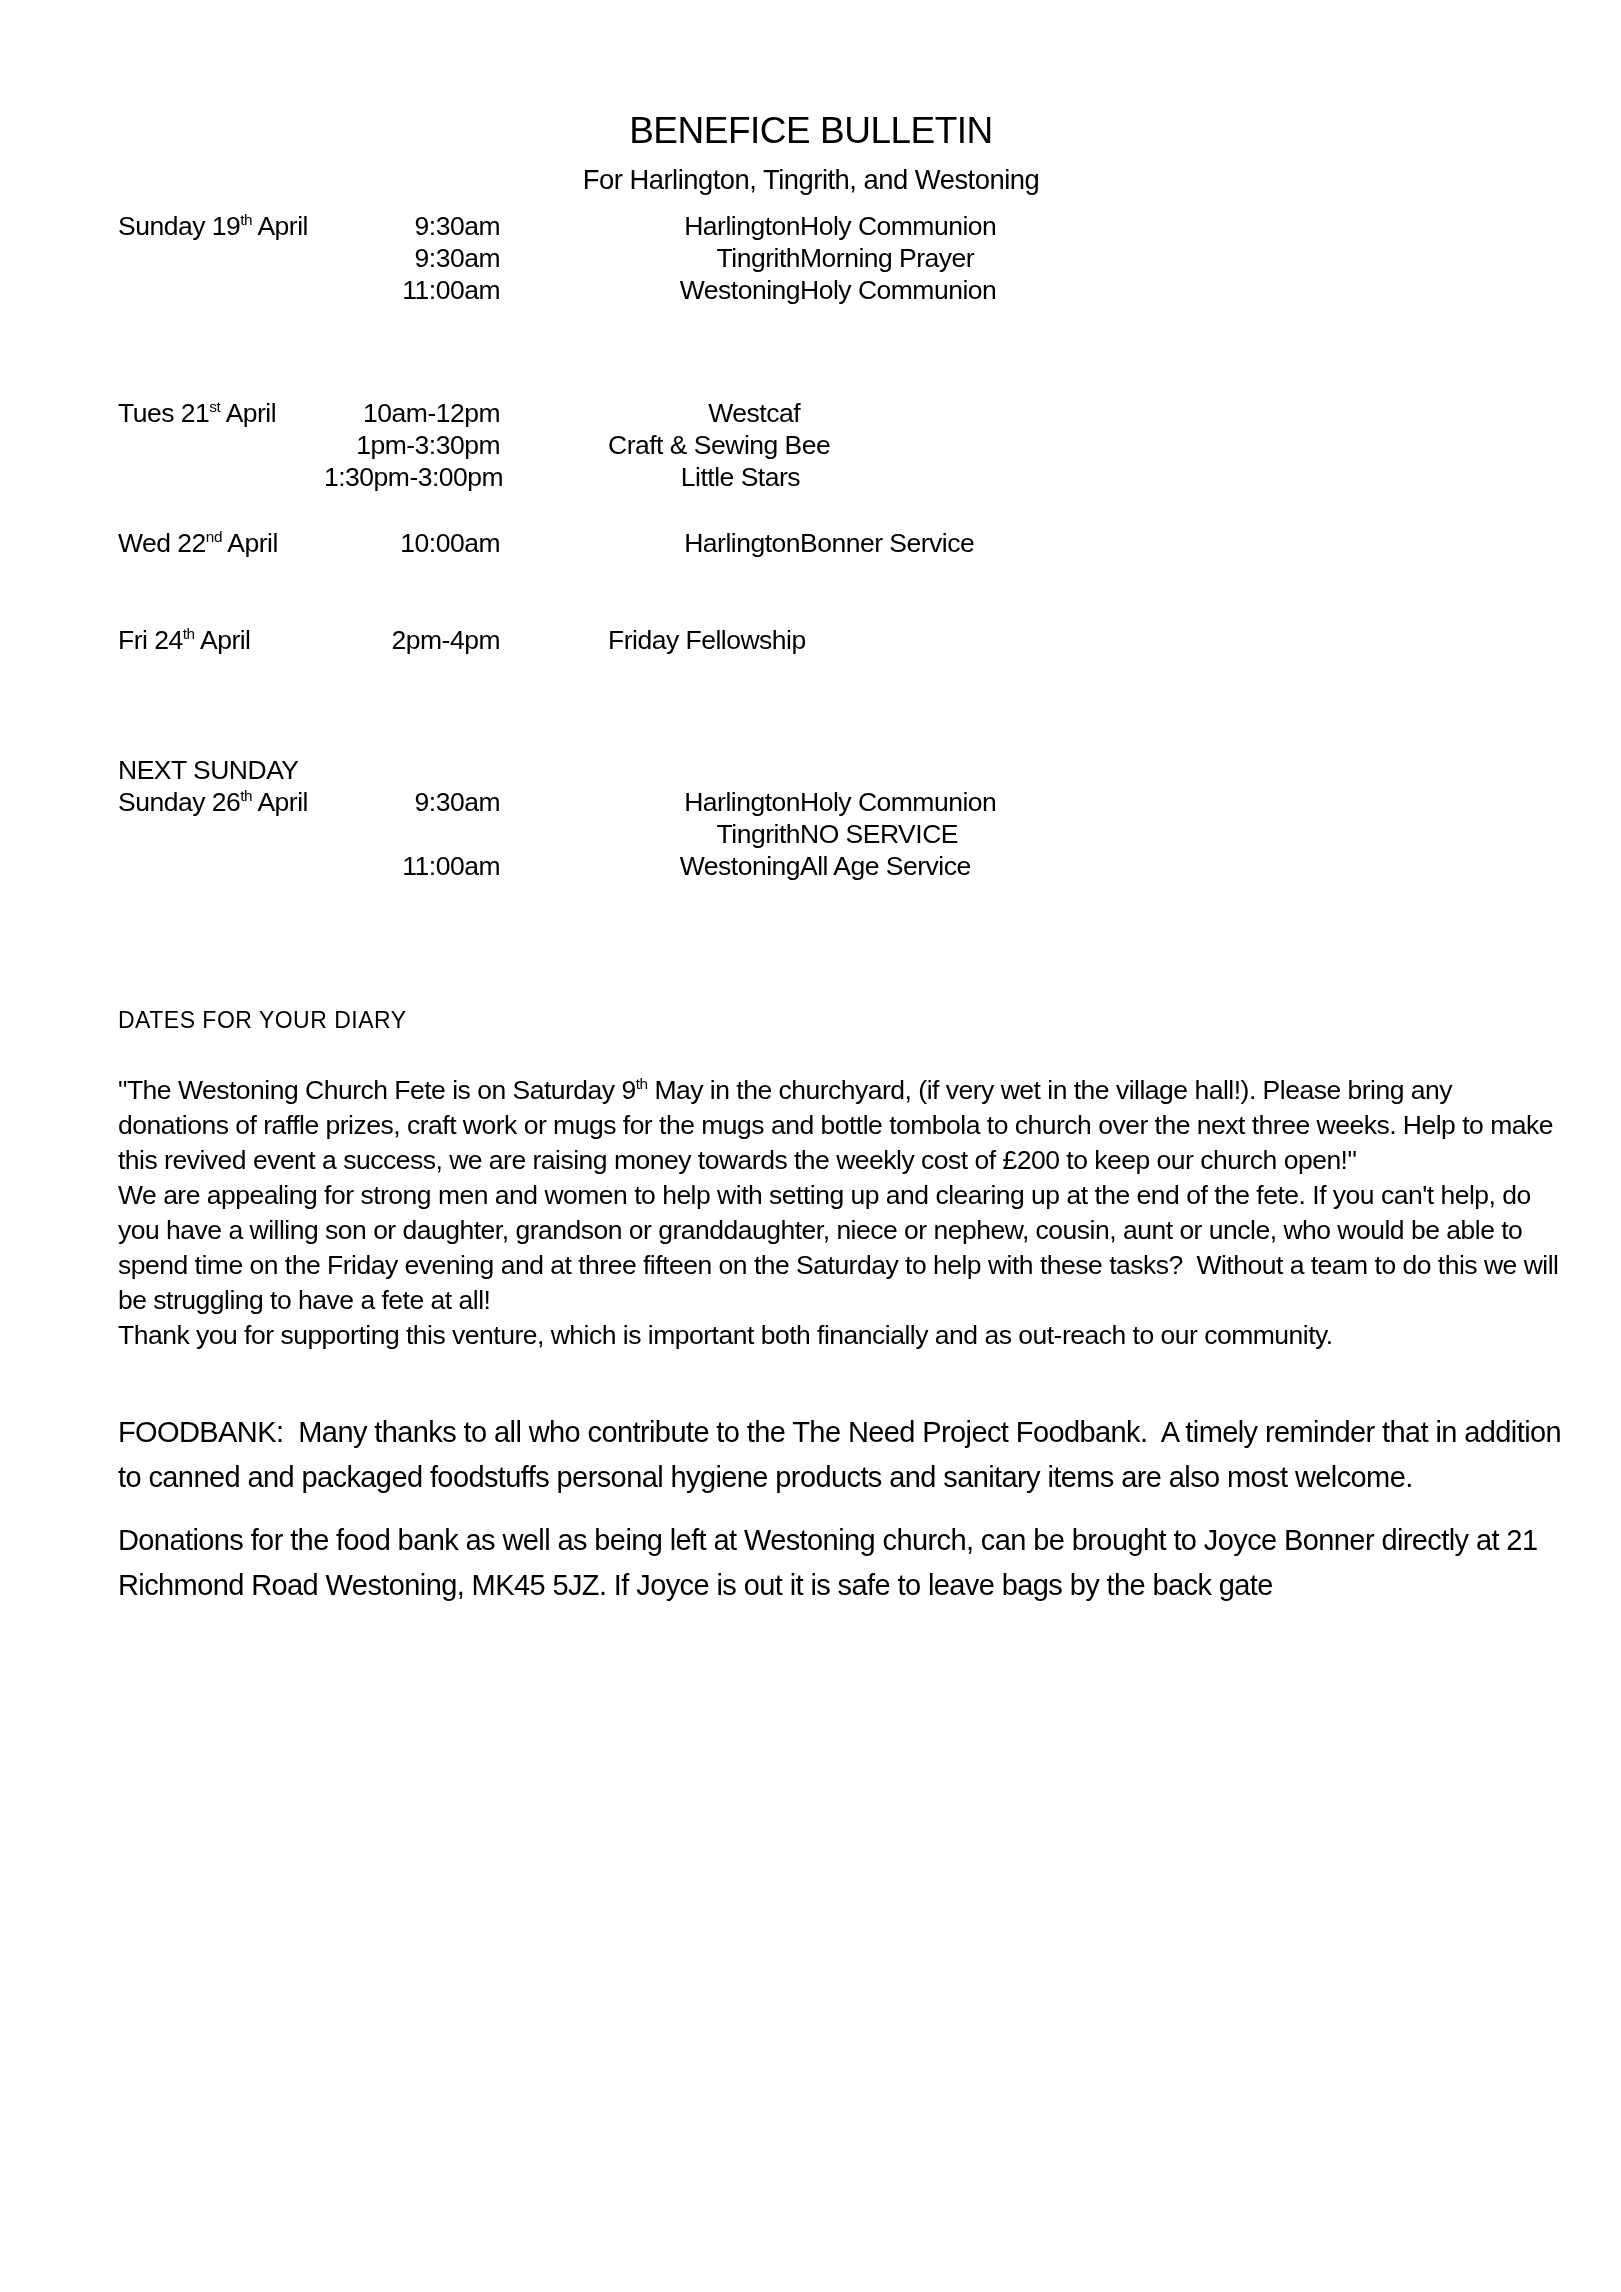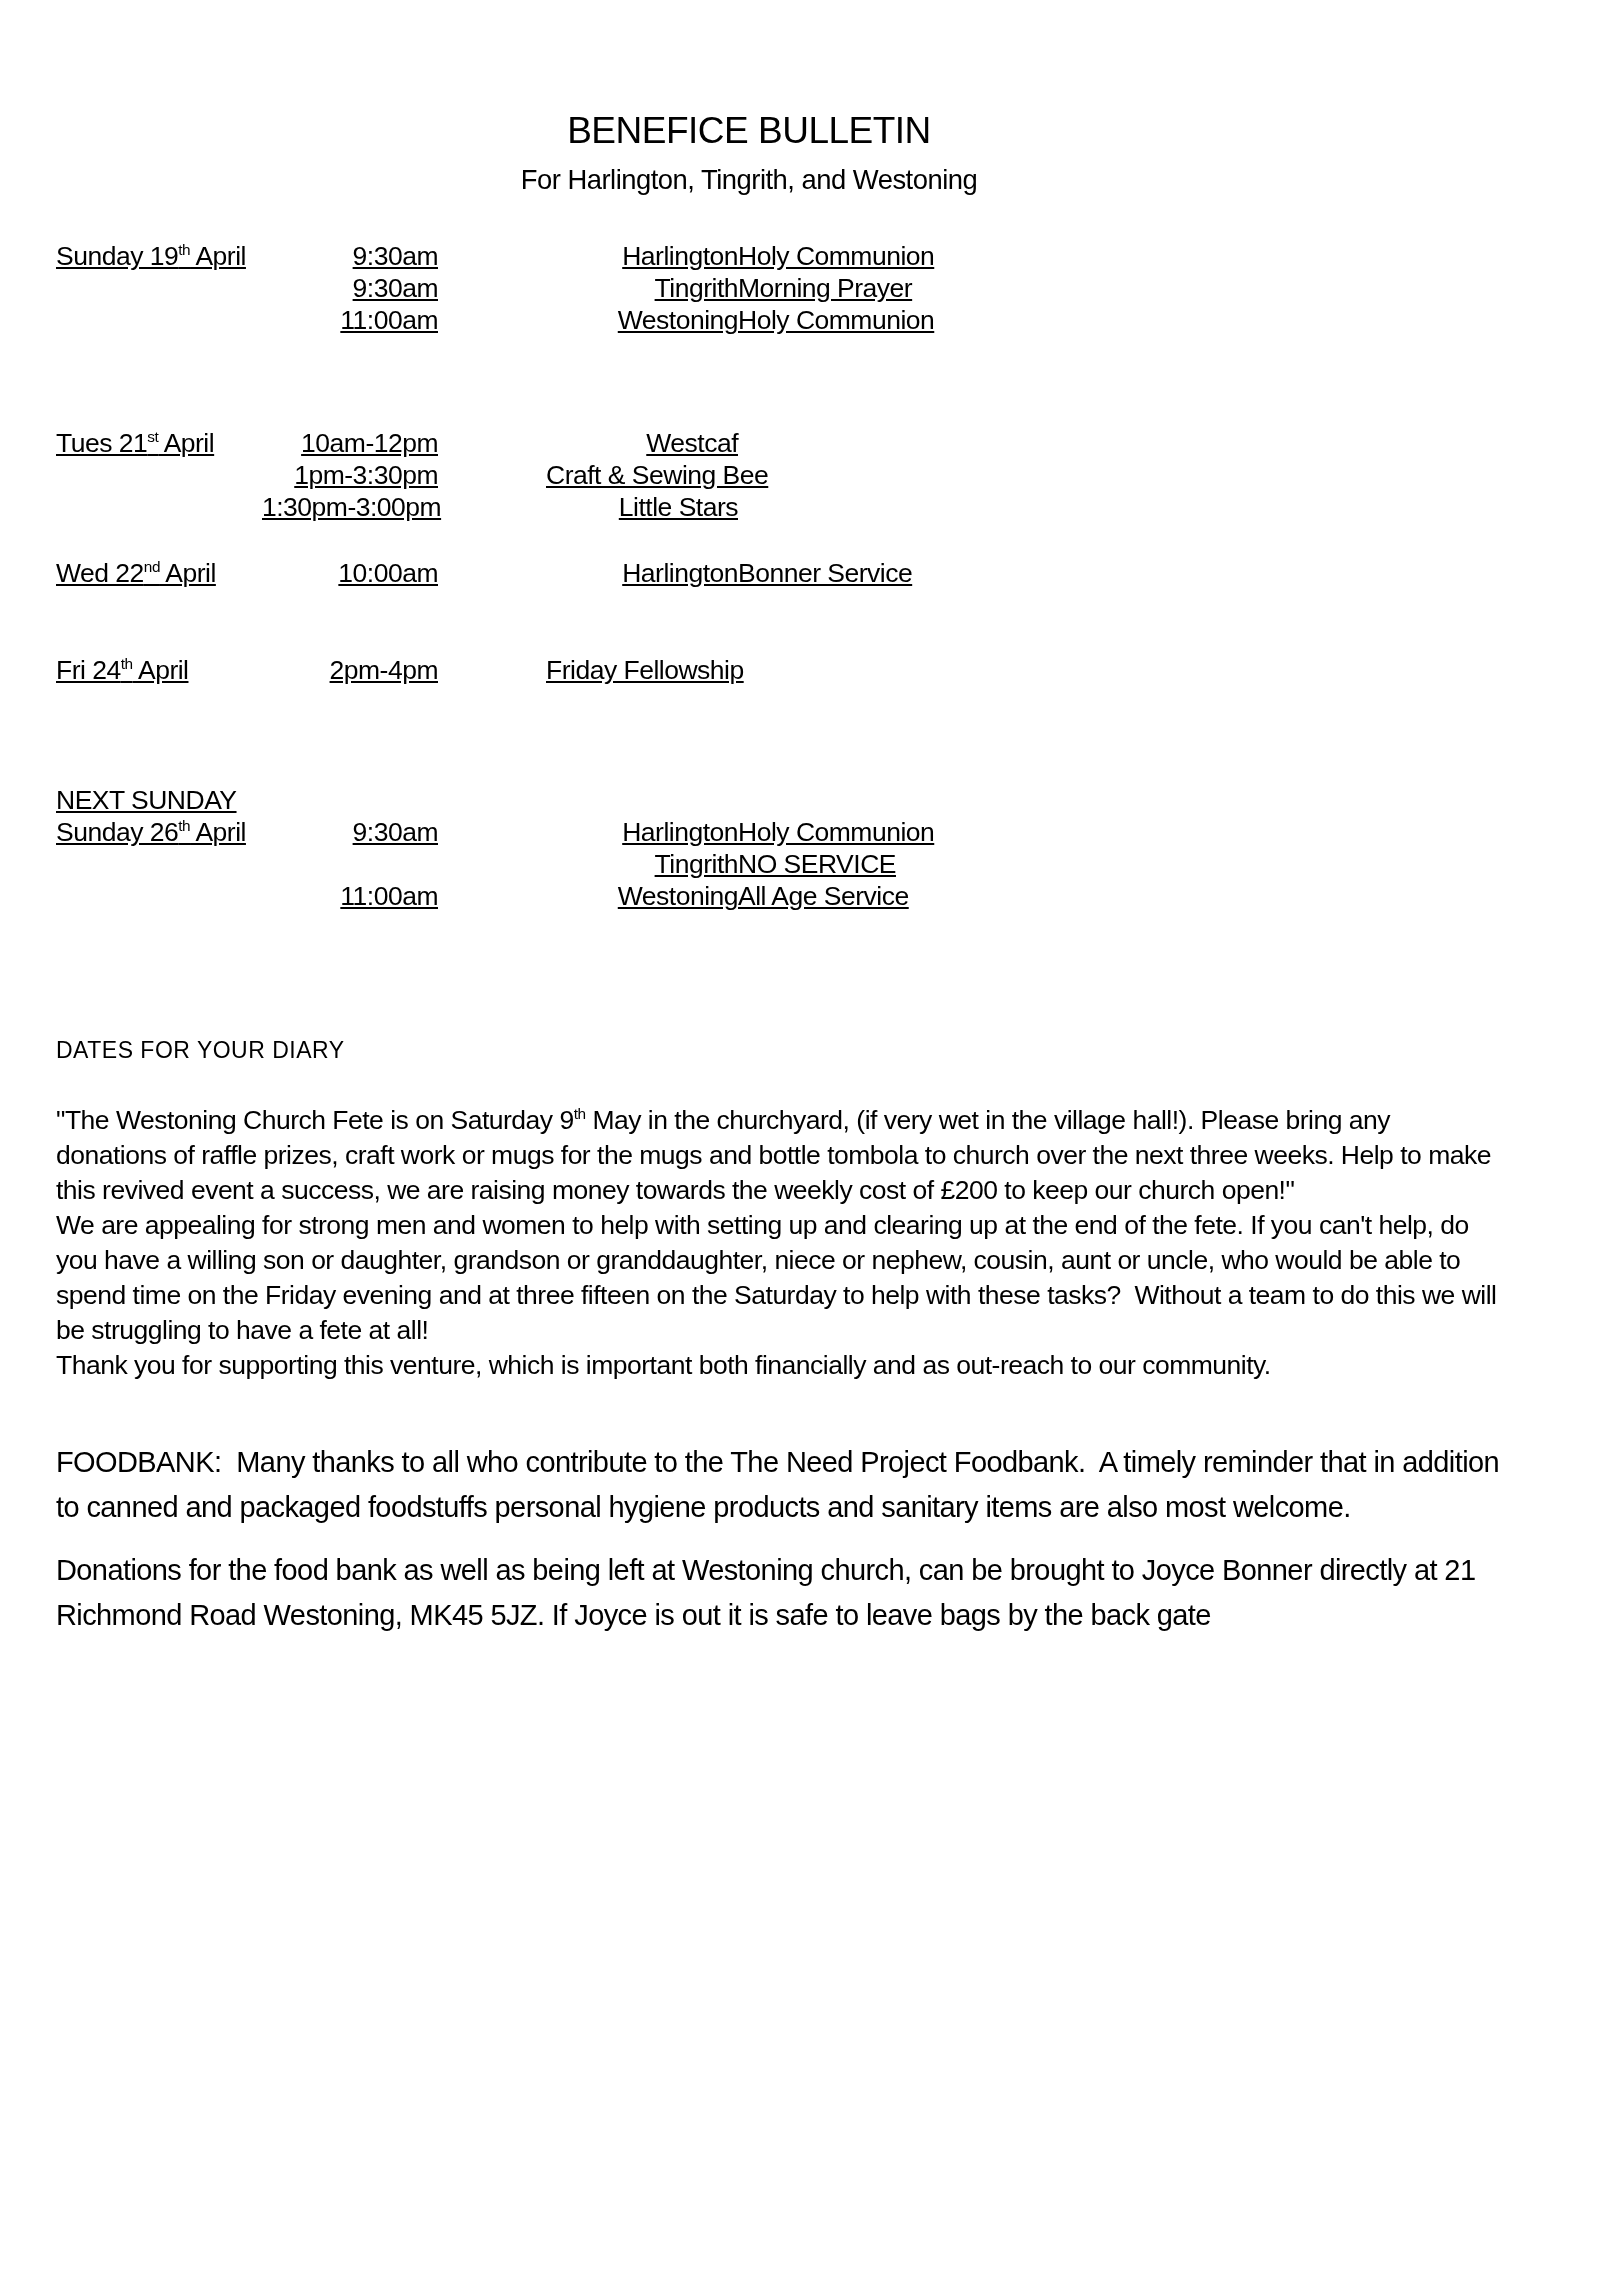--- a/index.html
+++ b/index.html
@@ -5,37 +5,37 @@
   * { margin: 0; padding: 0; box-sizing: border-box; }
   html, body { background: #ffffff; }
   .page {
     position: relative;
     width: 1621px;
     height: 2293px;
     background: #ffffff;
     color: #000000;
     font-family: "Liberation Sans", sans-serif;
     letter-spacing: -0.5px;
-    padding: 110px 59px 0 56px;
+    padding: 110px 59px 0 118px;
     overflow: hidden;
   }
   .doc-header { width: 1386px; text-align: center; }
   .doc-title {
     font-size: 37px;
     font-weight: 400;
     letter-spacing: -0.5px;
     white-space: pre;
   }
   .doc-subtitle {
     font-size: 27.4px;
     font-weight: 400;
     margin-top: 12px;
     white-space: pre;
   }
-  .schedule { margin-top: 44px; font-size: 26.5px; text-decoration: underline; }
+  .schedule { margin-top: 14px; font-size: 26.5px; }
   .srow {
     display: grid;
     grid-template-columns: 206px 284px 192px auto;
     line-height: 32px;
   }
   .c-date { white-space: nowrap; }
   .c-time { text-align: right; padding-right: 108px; white-space: nowrap; }
   .c-loc  { white-space: nowrap; text-align: right; }
   .c-svc  { white-space: nowrap; }
   sup { font-size: 0.58em; line-height: 0; vertical-align: super; }

